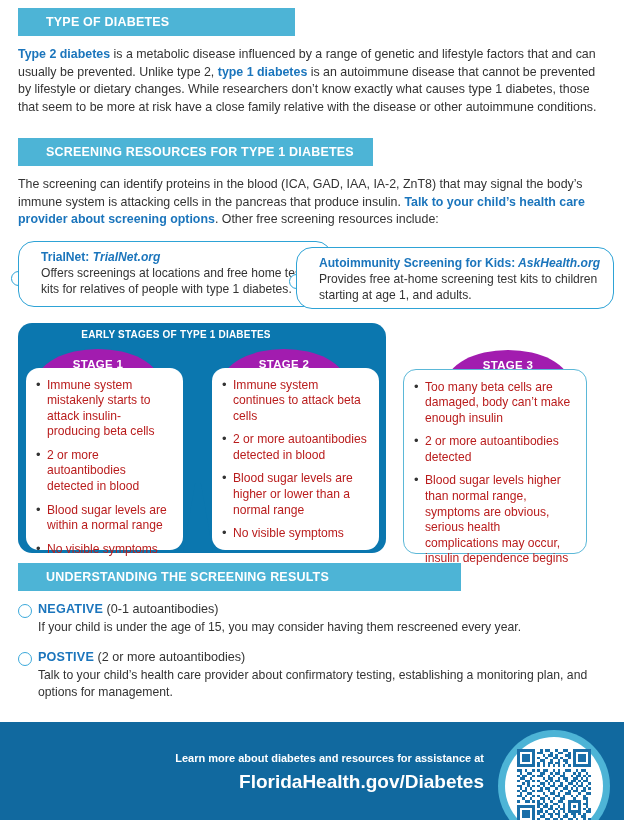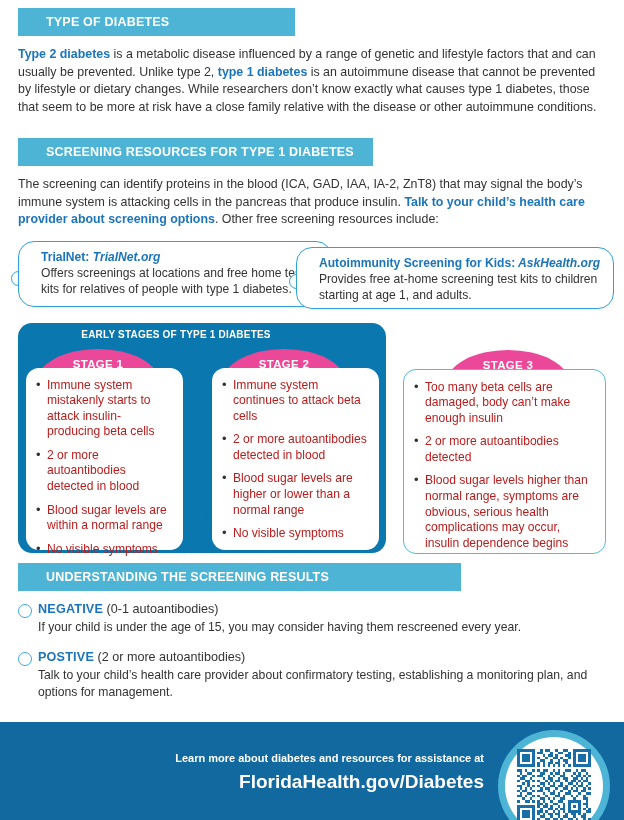--- a/index.html
+++ b/index.html
@@ -68,39 +68,39 @@
     background:#0B77AF;border-radius:14px;
   }
   .panel-title{
     position:absolute;left:18px;top:6px;width:316px;
     text-align:center;color:#ffffff;font-weight:bold;
     font-size:10px;letter-spacing:.2px;
   }
   .tab{
     position:absolute;
     width:124px;height:34px;
-    background:#ec4899;
+    background:#a21caf;
     border-top-left-radius:62px 34px;
     border-top-right-radius:62px 34px;
     color:#ffffff;font-weight:bold;font-size:11.5px;
     text-align:center;line-height:30px;letter-spacing:.3px;
     box-sizing:border-box;
   }
   .tab.t1{left:36px;top:26px;}
   .tab.t2{left:222px;top:26px;}
   .tab.t3{left:446px;top:27px;}
   .card{
     position:absolute;
     background:#ffffff;border-radius:13px;
     box-sizing:border-box;
     padding:10px 10px 8px 10px;
   }
   .card.s1{left:26px;top:45px;width:157px;height:182px;}
   .card.s2{left:212px;top:45px;width:167px;height:182px;}
-  .card.s3{left:403px;top:46px;width:203px;height:185px;border:1.4px solid #5BB8D8;}
+  .card.s3{left:403px;top:46px;width:184px;height:185px;border:1.4px solid #5BB8D8;}
   .card ul{margin:0;padding:0;list-style:none;}
   .card li{
     position:relative;
     padding-left:11px;
     margin-bottom:8px;
     font-size:12.1px;
     line-height:15.6px;
     color:#b91c1c;
   }
   .card li:before{

